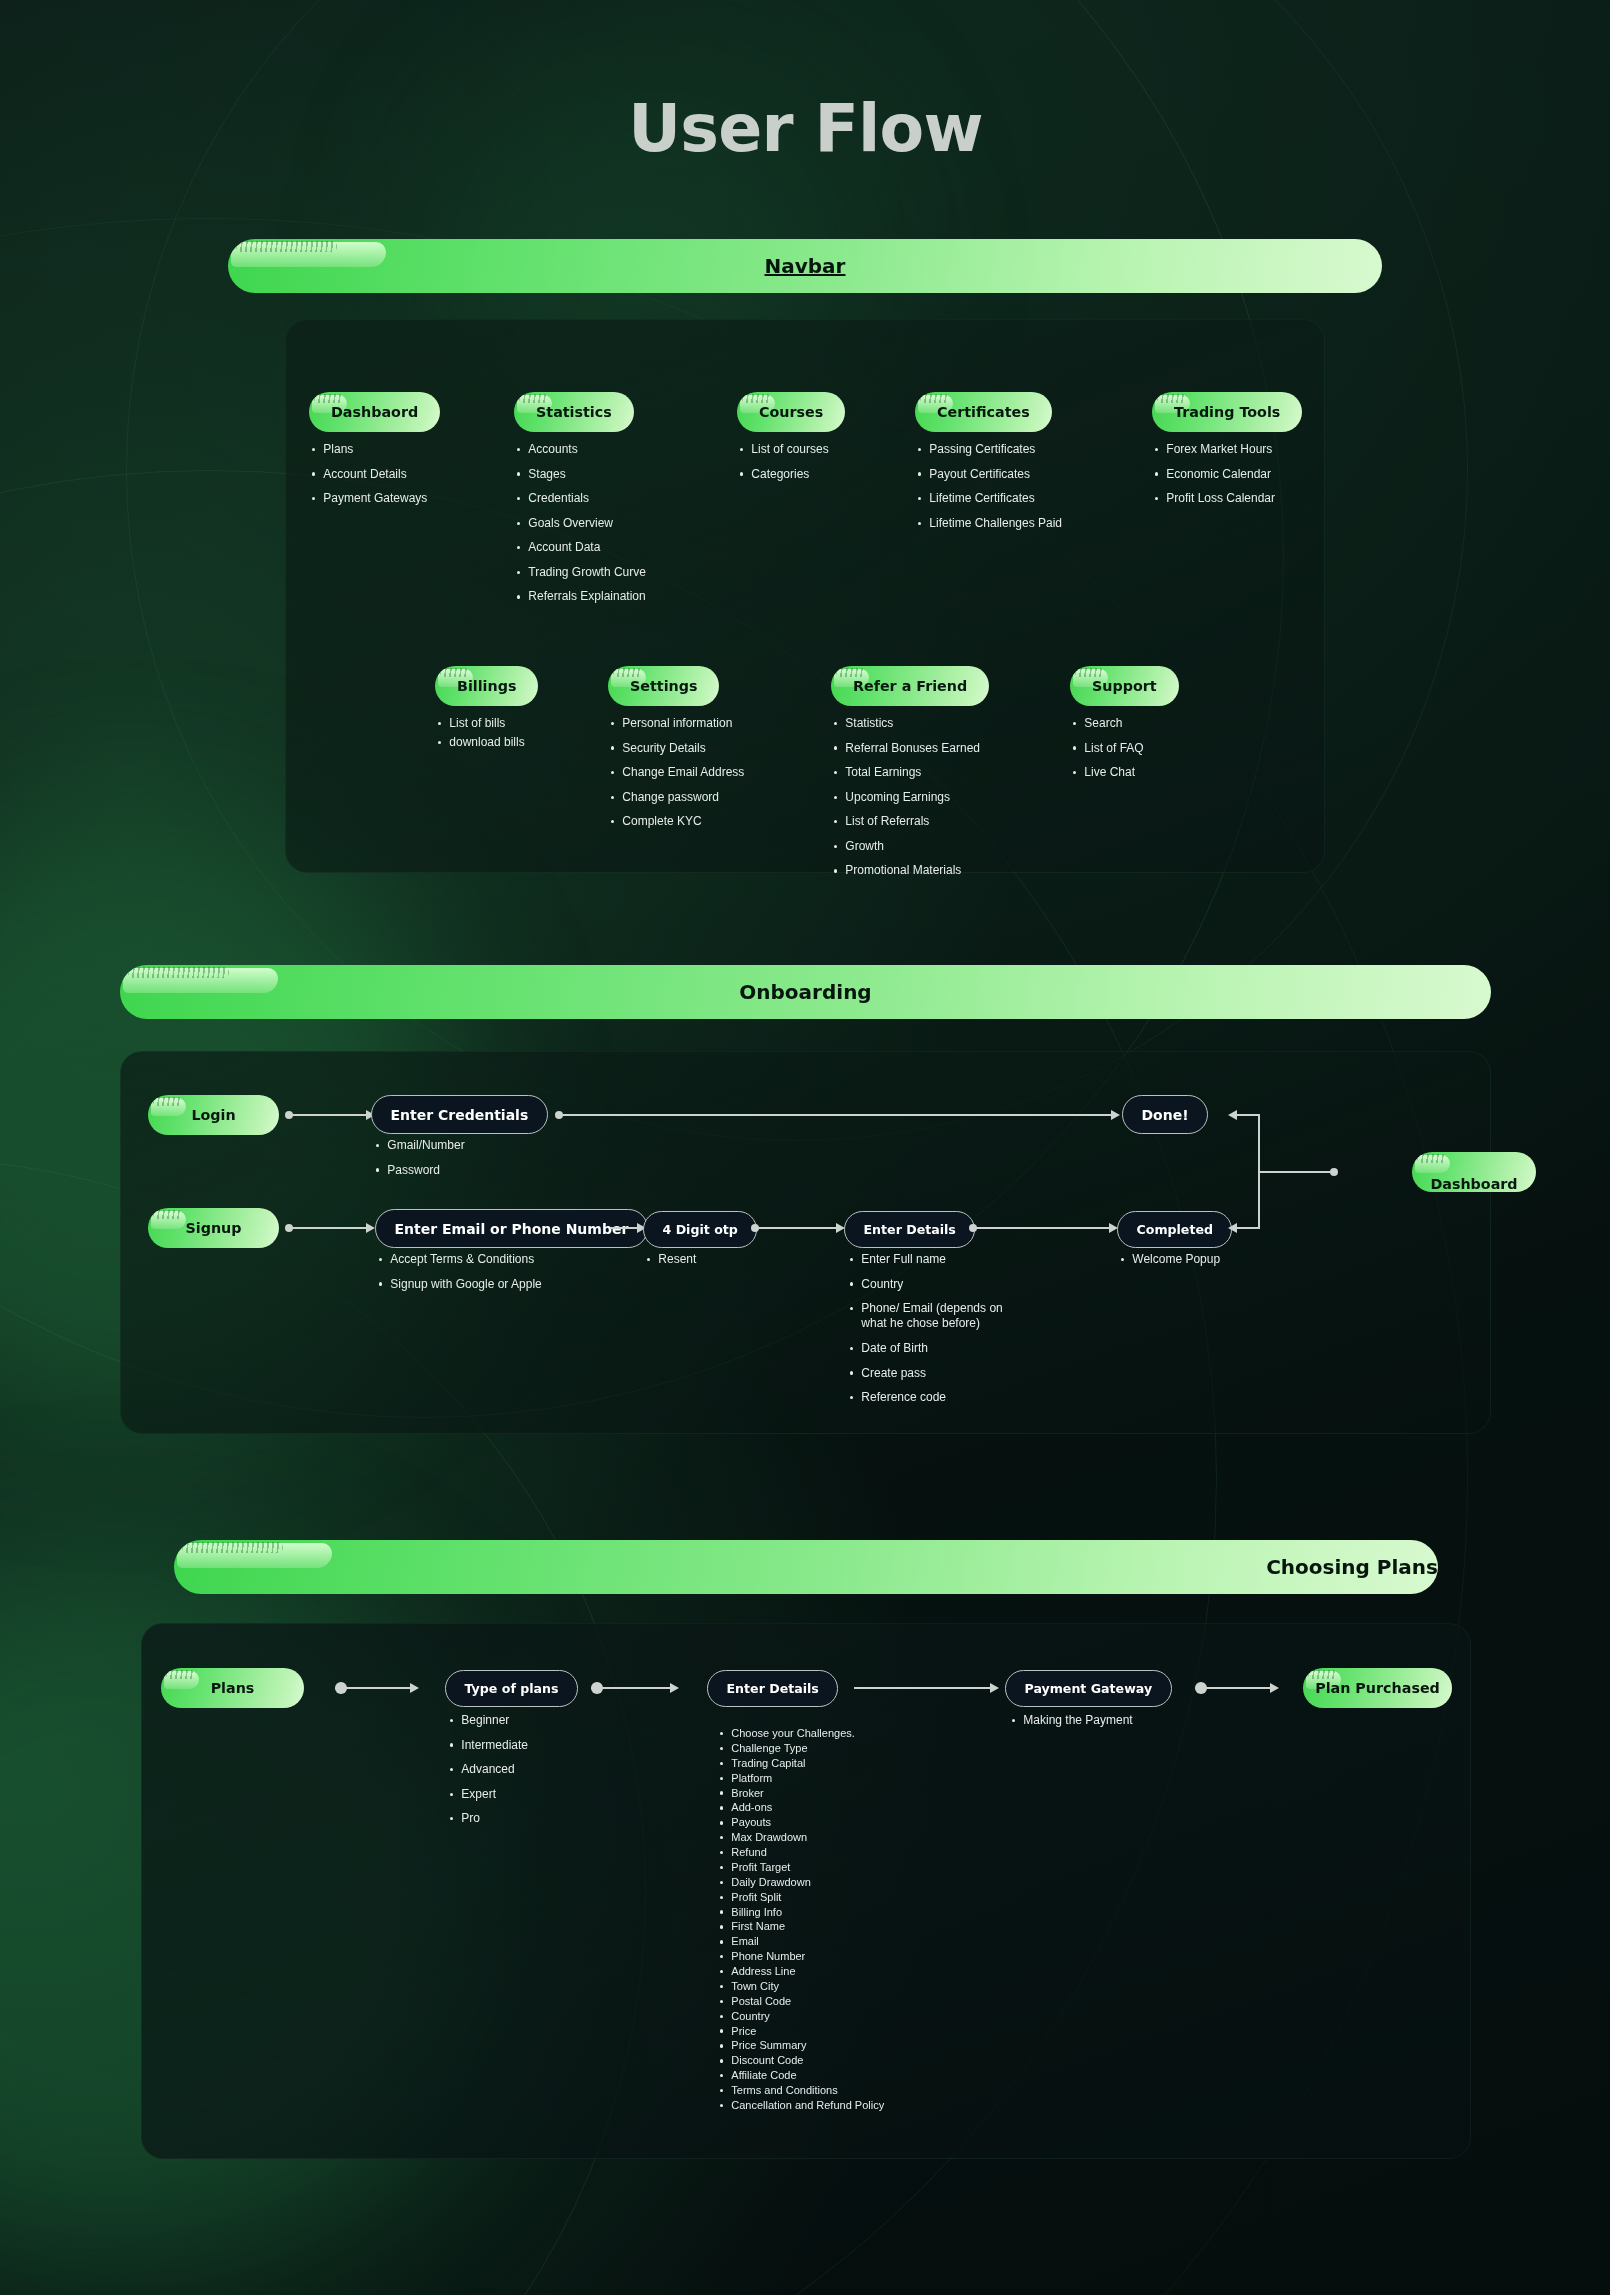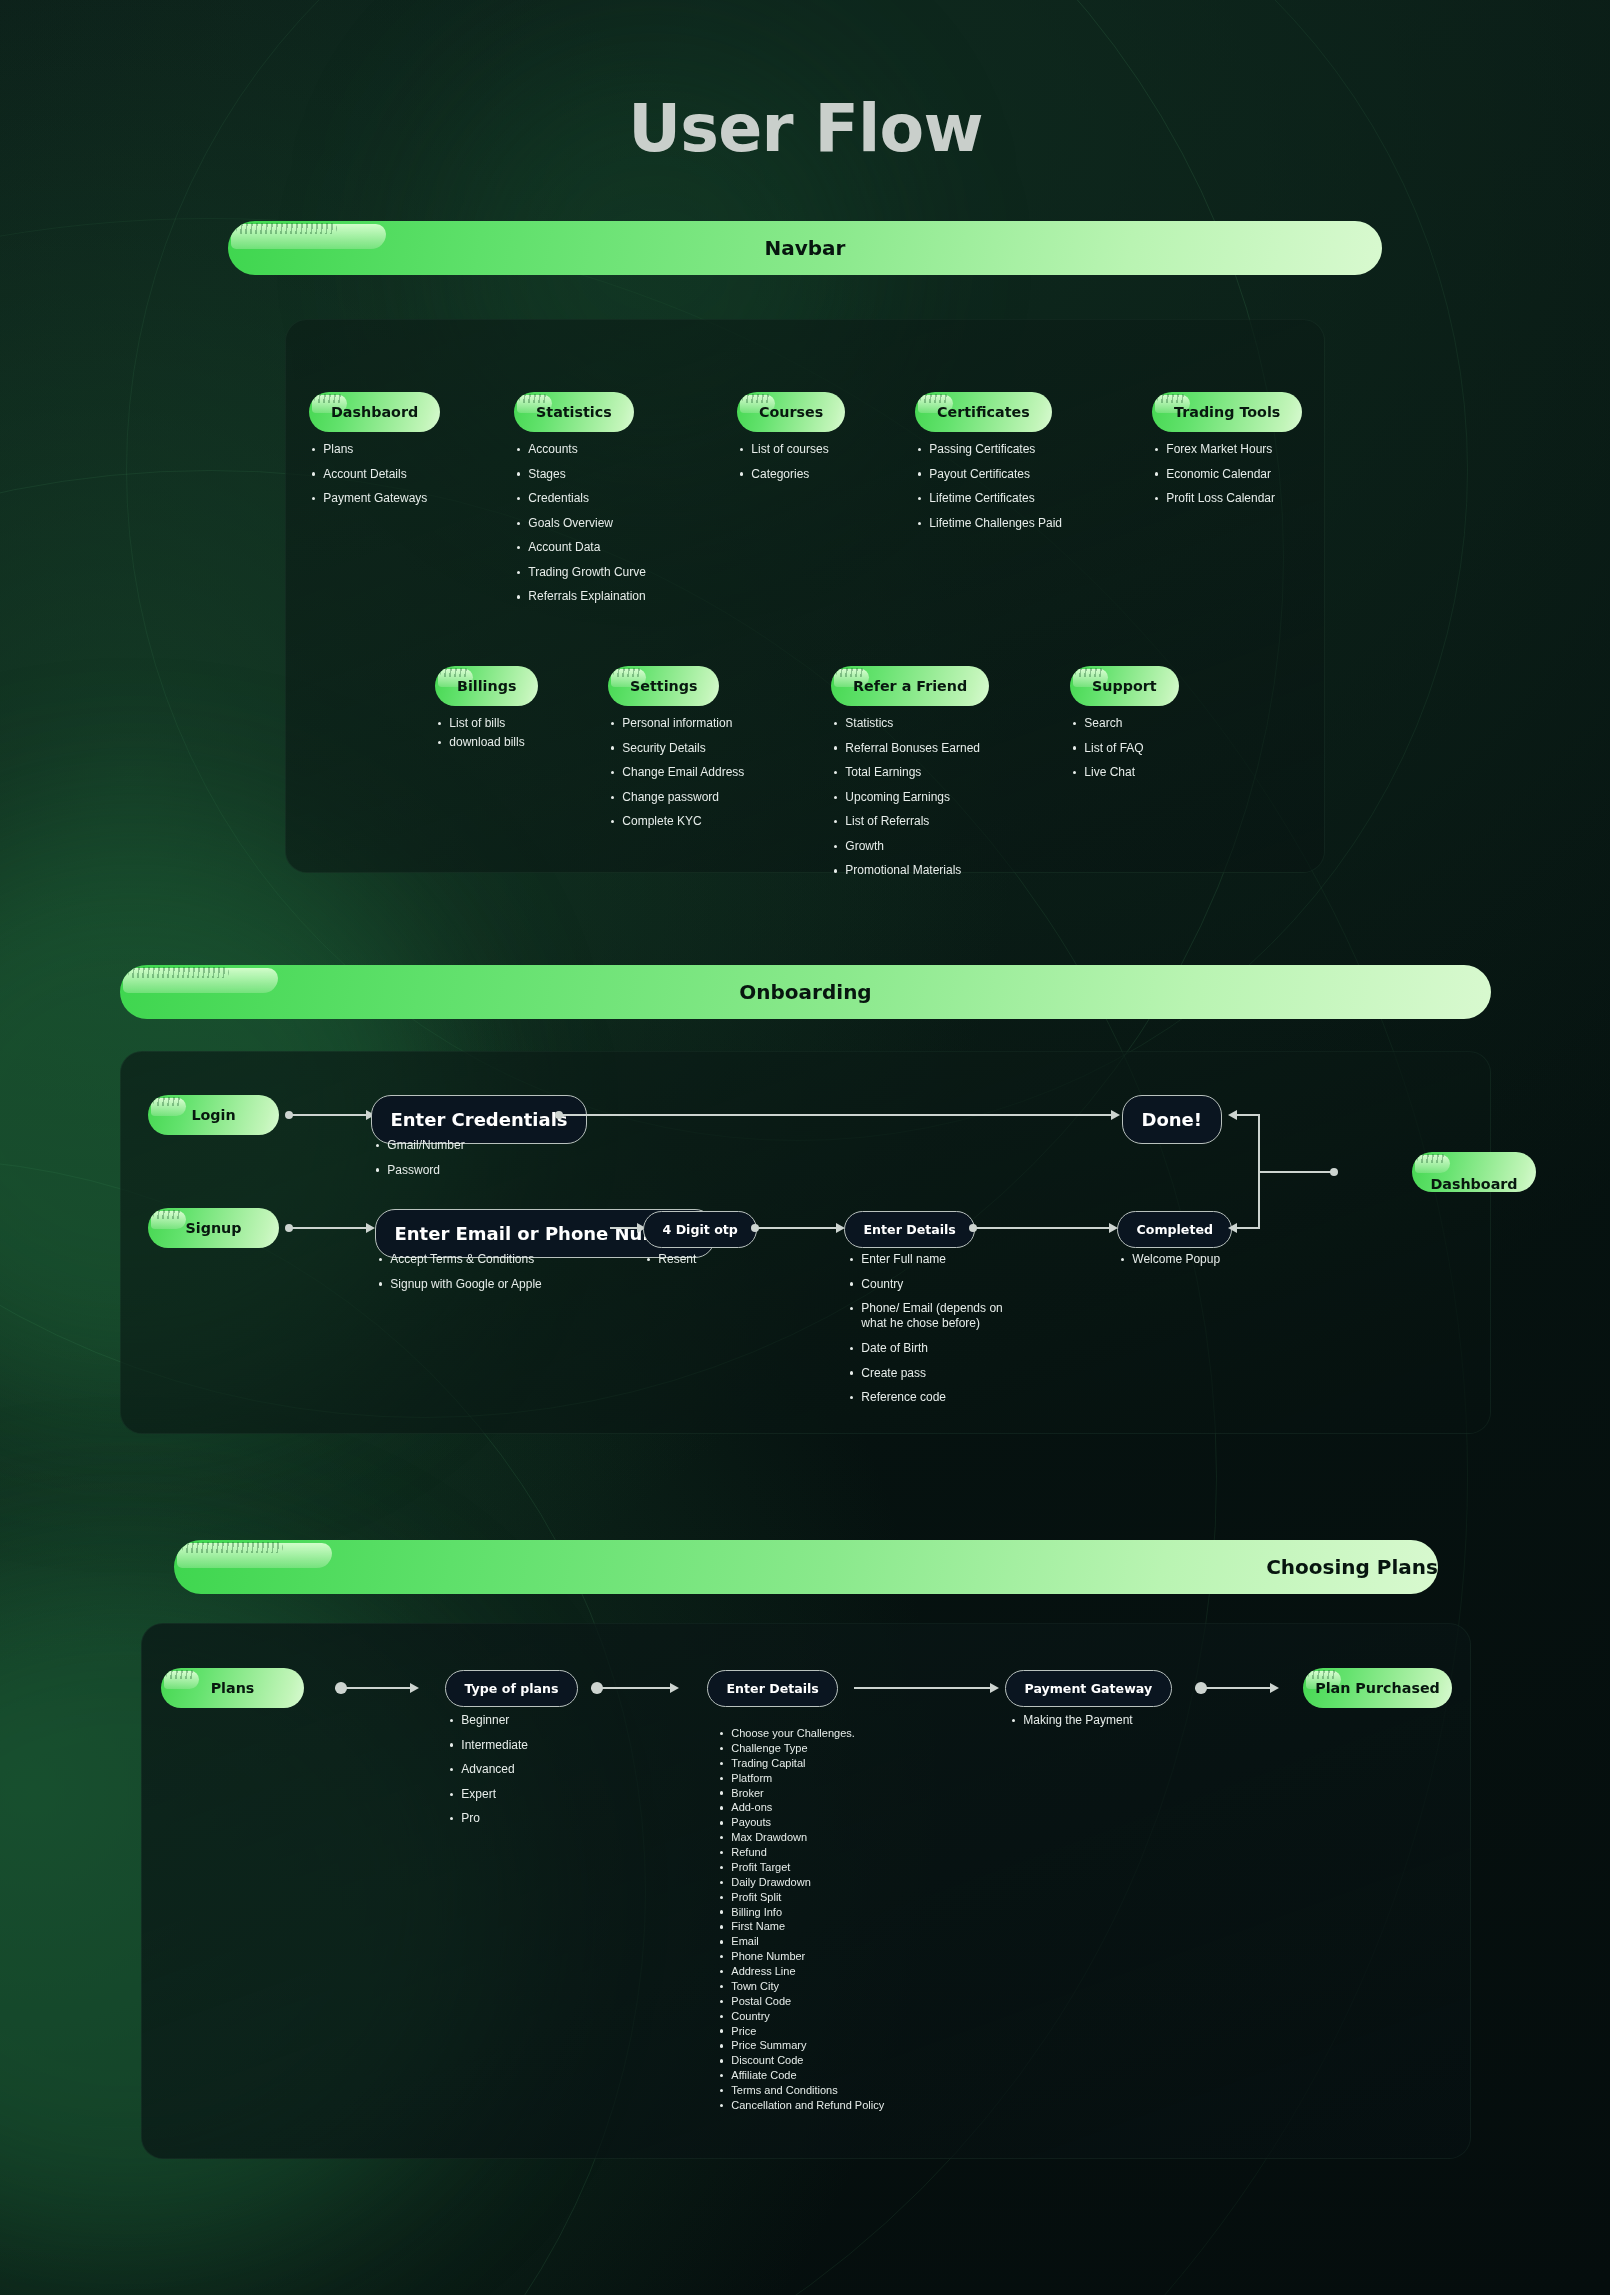--- a/index.html
+++ b/index.html
@@ -77,21 +77,21 @@
     filter: blur(0.3px);
   }
   .banner::after {
     content: "";
     position: absolute; left: 8.4px; top: 1.7px;
     width: 101px; height: 11.7px;
     border-radius: 17px;
     background: repeating-linear-gradient(95deg, rgba(20,90,40,0.55) 0 1.7px, rgba(0,0,0,0) 1.7px 5px);
     opacity: .65;
   }
-  #banner-navbar  { left: 228px; top: 221px;  width: 1154px; }
+  #banner-navbar  { left: 228px; top: 239px;  width: 1154px; text-decoration: underline; }
   #banner-onboard { left: 120px; top: 965px; width: 1371px; }
   #banner-plans   { left: 174px; top: 1540px; width: 1264px; justify-content: flex-end; }
 
   
   .panel {
     position: absolute;
     background: rgba(9,23,20,0.55);
     border: 0.8px solid rgba(120,190,140,0.07);
     border-radius: 22px;
   }
@@ -164,27 +164,27 @@
 
   #nc5 { left: 435px;  top: 621px; width: 143px; }
   #nc6 { left: 608px;  top: 621px; width: 180px; }
   #nc7 { left: 831px;  top: 621px; width: 206px; }
   #nc8 { left: 1070px; top: 621px; width: 126px; }
 
   
   .node {
     position: absolute;
     display: inline-flex; align-items: center; justify-content: center;
-    height: 49px;
+    height: 39px;
     padding: 0 18.5px;
     border-radius: 20px;
     background: #0a1520;
     border: 1.1px solid #b9c2be;
     color: #ffffff;
-    font-size: 18px;
+    font-size: 14px;
     font-weight: 700;
     font-family: "DejaVu Sans", sans-serif;
     white-space: nowrap;
   }
   .node.sm { font-size: 12.6px; height: 37px; }
 
   .pillabs { position: absolute; }
 
   
   .conn { position: absolute; height: 1.7px; background: #cdd4d0; }

